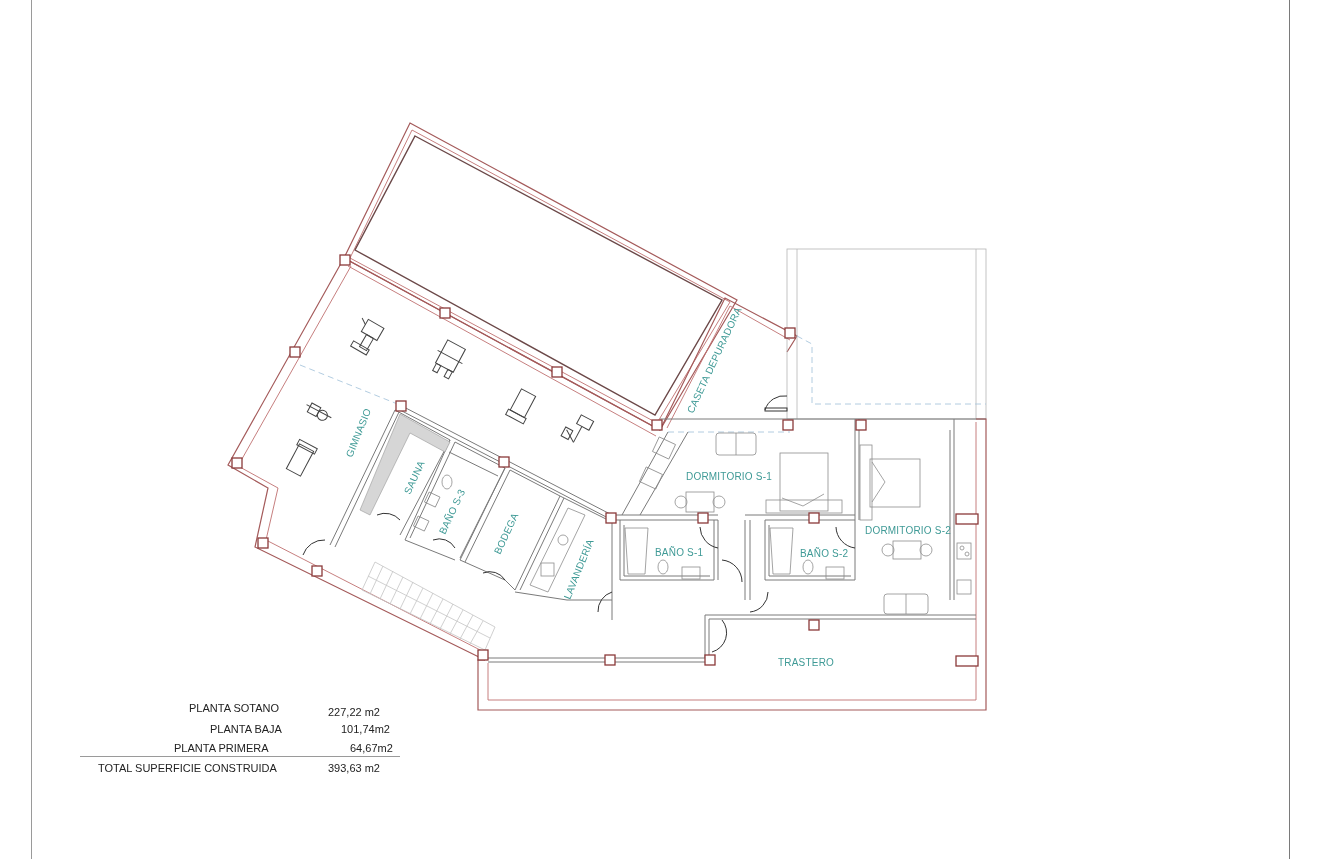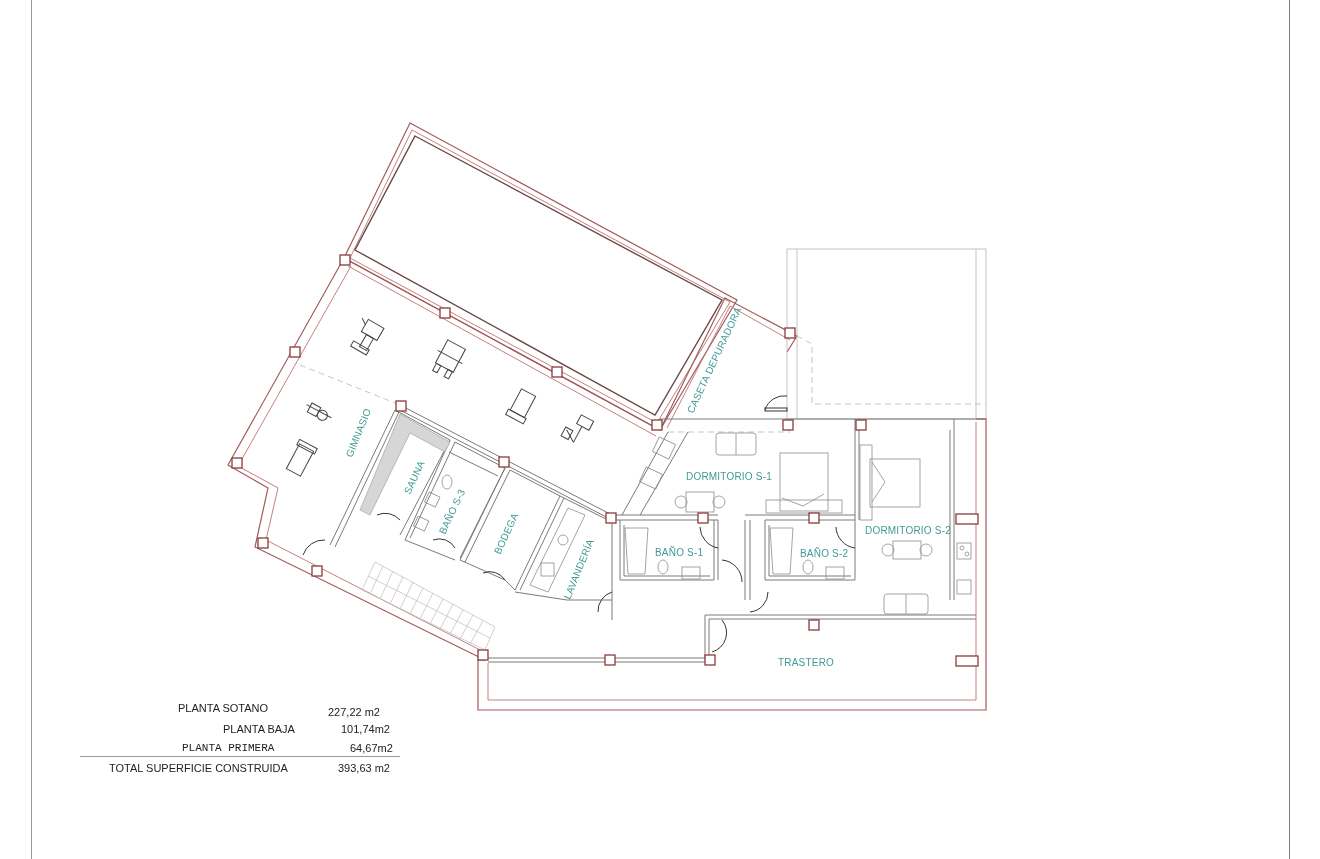--- a/index.html
+++ b/index.html
@@ -273,29 +273,29 @@
     <text class="room-label" x="686" y="480">DORMITORIO S-1</text>
     <text class="room-label" x="865" y="534">DORMITORIO S-2</text>
     <text class="room-label" x="655" y="556">BAÑO S-1</text>
     <text class="room-label" x="800" y="557">BAÑO S-2</text>
     <text class="room-label" x="778" y="666">TRASTERO</text>
   </g>
 </svg>
 
 <div class="summary">
   <div class="row" style="top:2px;left:92px;">
-    <span class="lbl" style="left:6px;">PLANTA SOTANO</span>
+    <span class="lbl" style="left:17px;">PLANTA SOTANO</span>
     <span class="val" style="left:156px;top:4px;">227,22 m2</span>
   </div>
   <div class="row" style="top:23px;left:93px;">
-    <span class="lbl" style="left:13px;padding-left:37px;">PLANTA BAJA</span>
+    <span class="lbl" style="left:0;padding-left:37px;">PLANTA BAJA</span>
     <span class="val" style="left:168px;">101,74m2</span>
   </div>
   <div class="row" style="top:42px;left:94px;">
-    <span class="lbl" style="left:8px;font-family:Liberation Mono, monospace;">PLANTA PRIMERA</span>
+    <span class="lbl" style="left:0;">PLANTA PRIMERA</span>
     <span class="val" style="left:176px;">64,67m2</span>
   </div>
   <div class="rule"></div>
   <div class="row" style="top:62px;left:15px;">
-    <span class="lbl" style="left:14px;">TOTAL SUPERFICIE CONSTRUIDA</span>
-    <span class="val" style="left:243px;">393,63 m2</span>
+    <span class="lbl" style="left:3px;">TOTAL SUPERFICIE CONSTRUIDA</span>
+    <span class="val" style="left:233px;">393,63 m2</span>
   </div>
 </div>
 
 </body></html>

